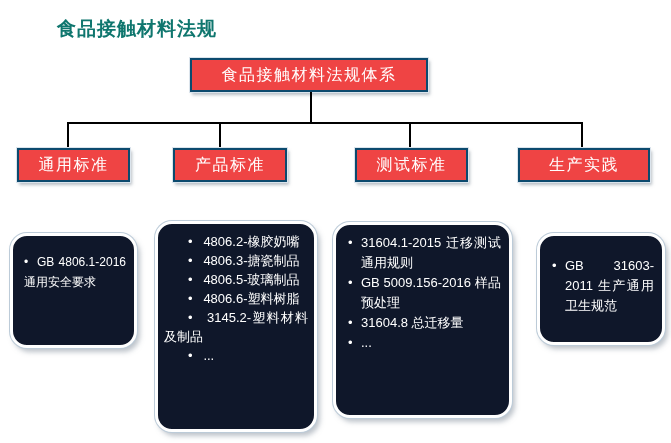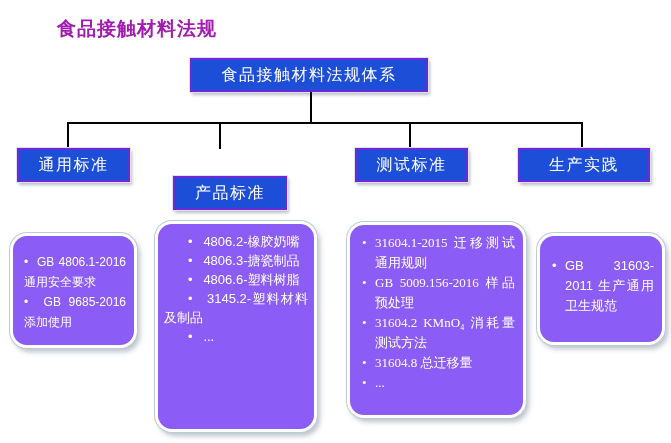--- a/index.html
+++ b/index.html
@@ -10,71 +10,71 @@
   }
   .canvas {
     position: relative;
     width: 671px; height: 443px;
     background: #ffffff;
   }
   .title {
     position: absolute; left: 57px; top: 16px;
     font-size: 19px; font-weight: bold;
     letter-spacing: 1px;
-    color: #a21caf;
+    color: #0f766e;
   }
   
   .node {
     position: absolute;
-    background: #1d4ed8;
-    border: 2px solid #6d28d9;
+    background: #ef4444;
+    border: 2px solid #0c4a6e;
     box-shadow: 0 0 0 1px #dbe4ec, 2px 3px 3px rgba(125,138,152,0.55);
     color: #ffffff;
     display: flex; align-items: center; justify-content: center;
     font-size: 16px; letter-spacing: 1.5px;
     white-space: nowrap;
   }
   .node-root   { left: 190px; top: 58px;  width: 238px; height: 34px; }
   .node-b0     { left: 17px;  top: 148px; width: 113px; height: 34px; text-align: right; }
-  .node-b1     { left: 173px; top: 148px; width: 114px; height: 34px; margin-top: 28px; }
+  .node-b1     { left: 173px; top: 148px; width: 114px; height: 34px; }
   .node-b2     { left: 355px; top: 148px; width: 113px; height: 34px; justify-content: center; }
   .node-b3     { left: 518px; top: 148px; width: 132px; height: 34px; }
   
   .line { position: absolute; background: #000000; }
   .line.v { width: 2px; }
   .line.h { height: 2px; }
   .ln-root { left: 310px; top: 92px;  height: 31px; }
   .ln-h    { left: 67px;  top: 122px; width: 516px; }
   .ln-v0   { left: 67px;  top: 123px; height: 26px; }
   .ln-v1   { left: 219px; top: 123px; height: 26px; }
   .ln-v2   { left: 409px; top: 123px; height: 26px; }
   .ln-v3   { left: 581px; top: 123px; height: 26px; }
   
   .content {
     position: absolute;
-    background: #8b5cf6;
+    background: #0f172a;
     border: 3px solid #ffffff;
     border-radius: 17px;
     box-shadow: 0 0 0 1px #bccbd8, 3px 4px 5px rgba(125,138,152,0.5);
     color: #ffffff;
     list-style: none;
     font-size: 13px;
     line-height: 20px;
     text-align: justify;
   }
   .content li { position: relative; }
   
   .c0 { left: 10px;  top: 233px; width: 127px; height: 115px; padding: 16px 8px 0 11px; font-size: 12px; }
   .c0 li::before { content: "\2022\00a0\00a0"; }
   
   .c1 { left: 155px; top: 221px; width: 162px; height: 211px; padding: 8px 6px 0 6px; line-height: 19px; }
   .c1 li { text-indent: 24px; }
   .c1 li::before { content: "\2022\00a0\00a0\00a0"; }
   
-  .c2 { left: 347px; top: 222px; width: 179px; height: 196px; padding: 8px 8px 12px 12px; font-family: Liberation Serif, serif; }
+  .c2 { left: 333px; top: 222px; width: 179px; height: 196px; padding: 8px 8px 12px 12px; }
   .c3 { left: 537px; top: 233px; width: 128px; height: 112px; padding: 20px 8px 0 12px; }
   .c2 li, .c3 li { padding-left: 13px; }
   .c2 li::before, .c3 li::before { content: "\2022"; position: absolute; left: 0; top: 0; }
 </style>
 </head>
 <body>
 
 <div class="canvas">
 
   <div class="title">食品接触材料法规</div>
@@ -99,37 +99,36 @@
   <div class="node node-b2">
     <span>测试标准</span>
   </div>
   <div class="node node-b3">
     <span>生产实践</span>
   </div>
 
   <ul class="content c0">
 
   <li>GB 4806.1-2016 通用安全要求</li>
-      <li>GB 9685-2016 添加使用</li>
     </ul>
 
   <ul class="content c1">
 
   <li>4806.2-橡胶奶嘴</li>
       <li>4806.3-搪瓷制品</li>
+      <li>4806.5-玻璃制品</li>
       <li>4806.6-塑料树脂</li>
       <li>3145.2-塑料材料及制品</li>
       <li>...</li>
     </ul>
 
   <ul class="content c2">
 
   <li>31604.1-2015 迁移测试通用规则</li>
       <li>GB 5009.156-2016 样品预处理</li>
-      <li>31604.2 KMnO₄ 消耗量测试方法</li>
       <li>31604.8 总迁移量</li>
       <li>...</li>
     </ul>
 
   <ul class="content c3">
 
   <li>GB 31603-2011 生产通用卫生规范</li>
     </ul>
 
 </div>

